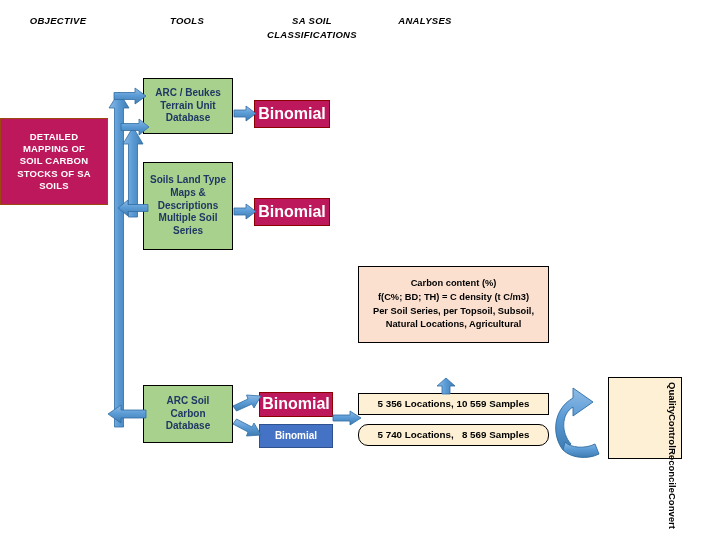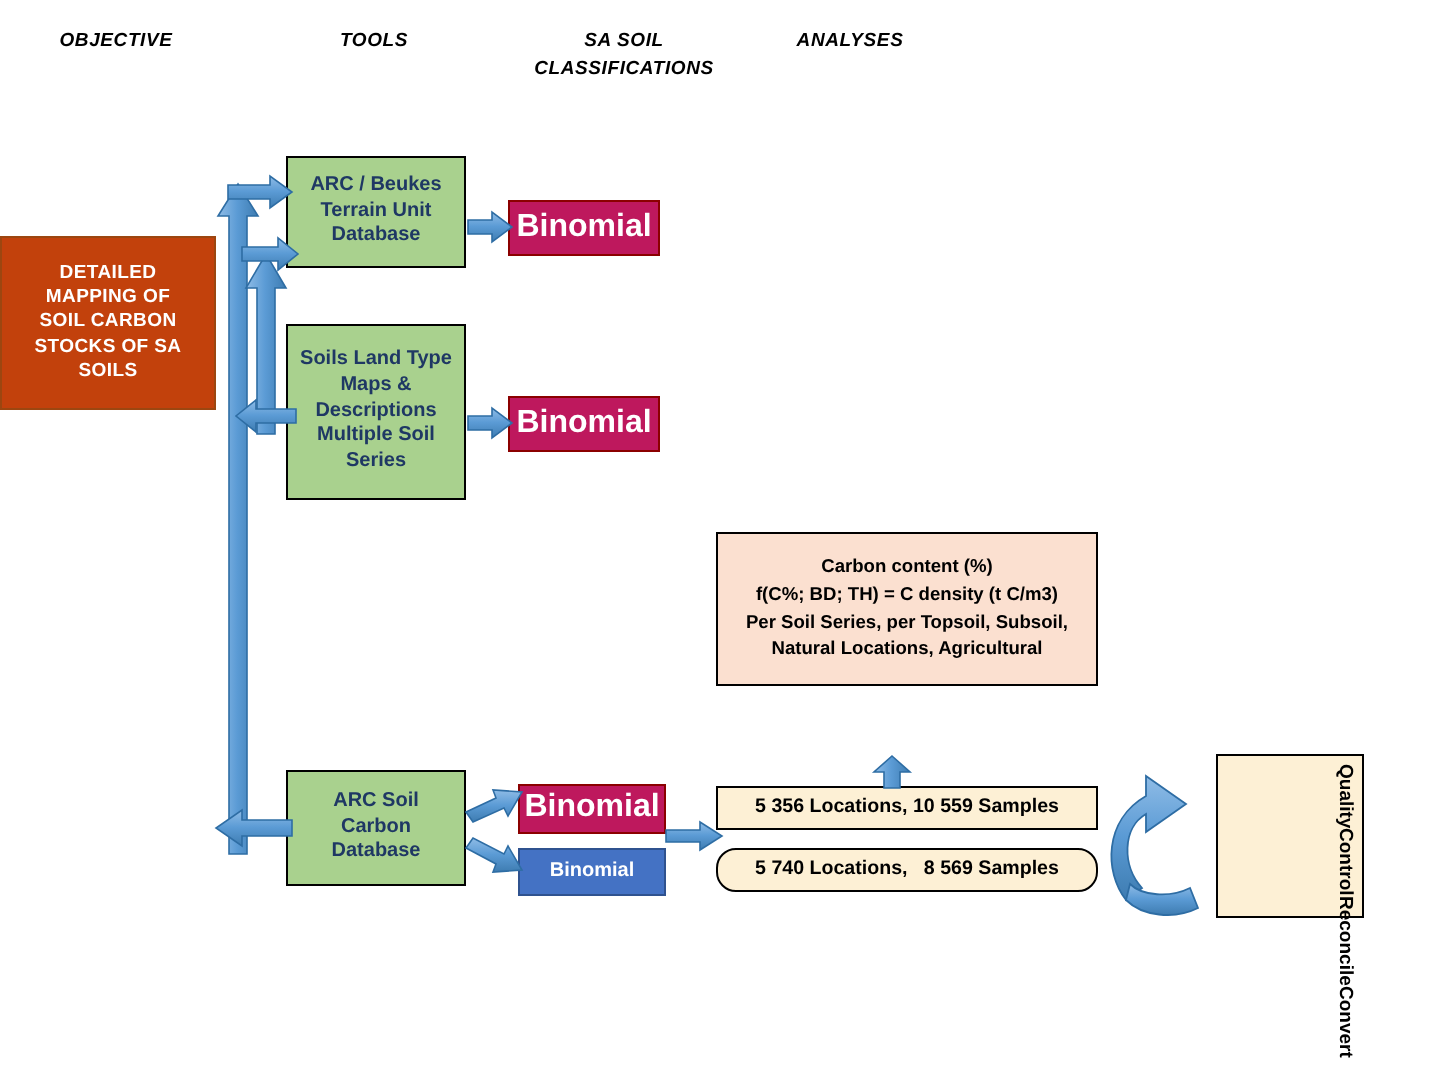--- a/index.html
+++ b/index.html
@@ -31,21 +31,21 @@
     box-sizing: border-box;
     display: flex;
     align-items: center;
     justify-content: center;
     text-align: center;
     font-weight: bold;
     line-height: 1.28;
   }
 
   .node-objective {
-    background: #c2410c;
+    background: #be185d;
     border: 1px solid #9c4610;
     color: #ffffff;
     font-size: 9.5px;
     letter-spacing: 0.2px;
   }
 
   .node-green {
     background: #A9D18E;
     border: 1px solid #000000;
     color: #1F3864;

